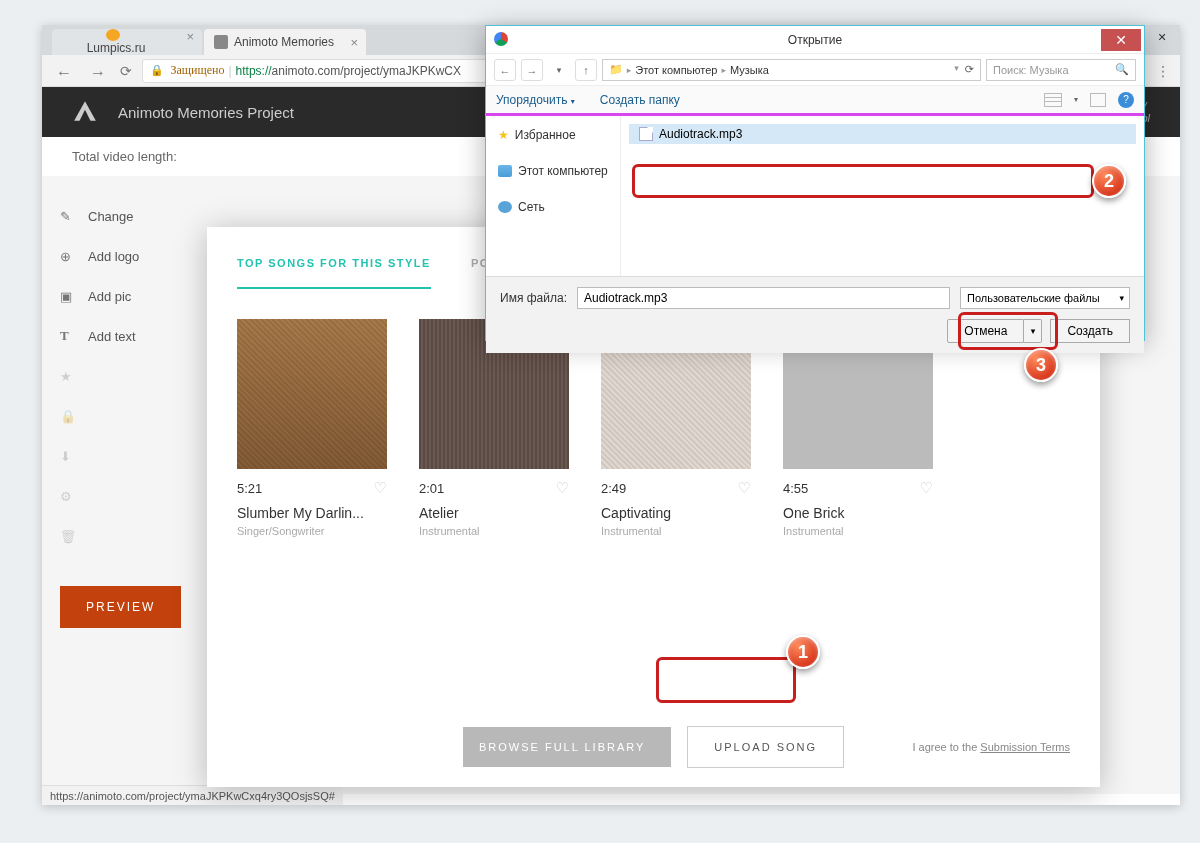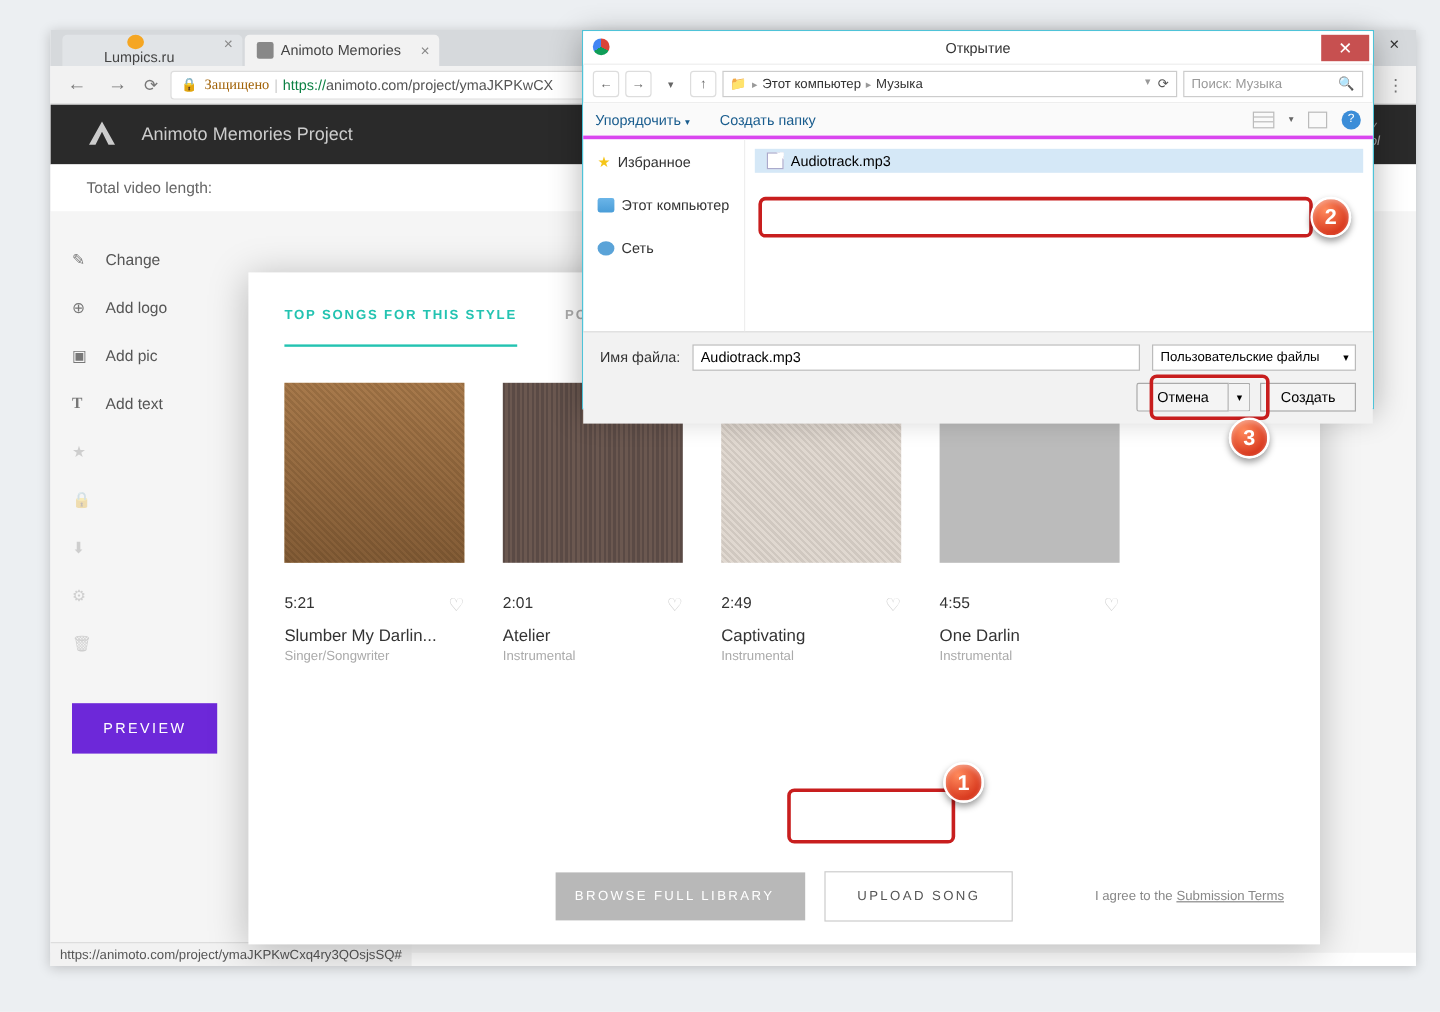--- a/index.html
+++ b/index.html
@@ -33,35 +33,35 @@
   .project-title { font-size: 15px; font-weight: 300; flex: 1; }
   .style-label { text-align: right; font-size: 10px; letter-spacing: 2px; color: #999; }
   
   .subhead { padding: 12px 30px; font-size: 13px; color: #666; background: #fff; }
   
   .editor-body { display: flex; height: calc(100% - 100px); background: #f5f5f5; }
   .sidebar { width: 140px; padding: 20px 0 0 18px; }
   .sb-item { display: flex; align-items: center; height: 40px; font-size: 13px; color: #555; cursor: pointer; }
   .sb-item.dim { opacity: .3; }
   .sb-icon { width: 18px; margin-right: 10px; color: #777; }
-  .preview-btn { background: #6d28d9; color: #fff; border: none; padding: 14px 26px; font-size: 12px; letter-spacing: 2px; margin-top: 30px; cursor: pointer; }
+  .preview-btn { background: #c2410c; color: #fff; border: none; padding: 14px 26px; font-size: 12px; letter-spacing: 2px; margin-top: 30px; cursor: pointer; }
   
   .modal-overlay { position: absolute; top: 140px; left: 165px; right: 80px; height: 560px; background: #fff; box-shadow: 0 4px 30px rgba(0,0,0,.25); z-index: 5; }
   .modal-tabs { display: flex; padding: 30px 30px 0; gap: 40px; }
   .m-tab { font-size: 11px; letter-spacing: 1.5px; color: #aaa; padding-bottom: 18px; border-bottom: 2px solid transparent; cursor: pointer; font-weight: bold; }
   .m-tab.active { color: #23c3b1; border-bottom-color: #23c3b1; }
   
   .songs-row { display: flex; padding: 30px; gap: 32px; }
   .song { width: 150px; }
   .song-thumb { width: 150px; height: 150px; background: #bbb; position: relative; overflow: hidden; }
   .thumb-1 { background: repeating-linear-gradient(45deg, #c9a880, #c9a880 2px, #b89870 2px, #b89870 4px), linear-gradient(#d4b896, #a68c6c); background-blend-mode: multiply; }
   .thumb-2 { background: repeating-linear-gradient(90deg, #5a4a45, #5a4a45 2px, #6b5850 2px, #6b5850 4px); }
   .thumb-3 { background: repeating-linear-gradient(45deg, #d0c8c0, #d0c8c0 2px, #e0d8d0 2px, #e0d8d0 4px); }
   .thumb-4 { background: linear-gradient(to right, #8a7060 40%, repeating-linear-gradient(45deg,#c8d0c8,#c8d0c8 2px,#d8e0d8 2px,#d8e0d8 4px) 40%); }
-  .song-meta { display: flex; justify-content: space-between; padding-top: 26px; font-size: 13px; color: #333; }
+  .song-meta { display: flex; justify-content: space-between; padding-top: 10px; font-size: 13px; color: #333; align-items: center; }
   .heart { color: #ccc; font-size: 15px; cursor: pointer; }
   .song-title { font-size: 14px; color: #333; padding-top: 8px; white-space: nowrap; overflow: hidden; text-overflow: ellipsis; }
   .song-sub { font-size: 11px; color: #aaa; padding-top: 4px; }
   
   .modal-footer { position: absolute; bottom: 0; left: 0; right: 0; height: 80px; display: flex; align-items: center; justify-content: center; gap: 16px; }
   .footer-btn { border: none; padding: 14px 26px; font-size: 11px; letter-spacing: 2px; cursor: pointer; }
   .browse-lib { background: #b8b8b8; color: #fff; padding-left: 16px; }
   .upload-song { background: #fff; border: 1px solid #ccc; color: #555; }
   .terms { position: absolute; right: 30px; font-size: 11px; color: #888; }
   .terms a { color: #888; }
@@ -239,21 +239,21 @@
             </div>
           <div class="song-title">Captivating</div>
           <div class="song-sub">Instrumental</div>
         </div>
         <div class="song">
           <div class="song-thumb thumb-4"></div>
           <div class="song-meta">
               <span>4:55</span>
               <span class="heart">♡</span>
             </div>
-          <div class="song-title">One Darlin</div>
+          <div class="song-title">One Brick</div>
           <div class="song-sub">Instrumental</div>
         </div>
       </div>
       <div class="modal-footer">
         <button class="footer-btn browse-lib">BROWSE FULL LIBRARY</button>
         <button class="footer-btn upload-song">UPLOAD SONG</button>
         <div class="terms">
           <span>I agree to the </span><a href="#">Submission Terms</a>
         </div>
       </div>

